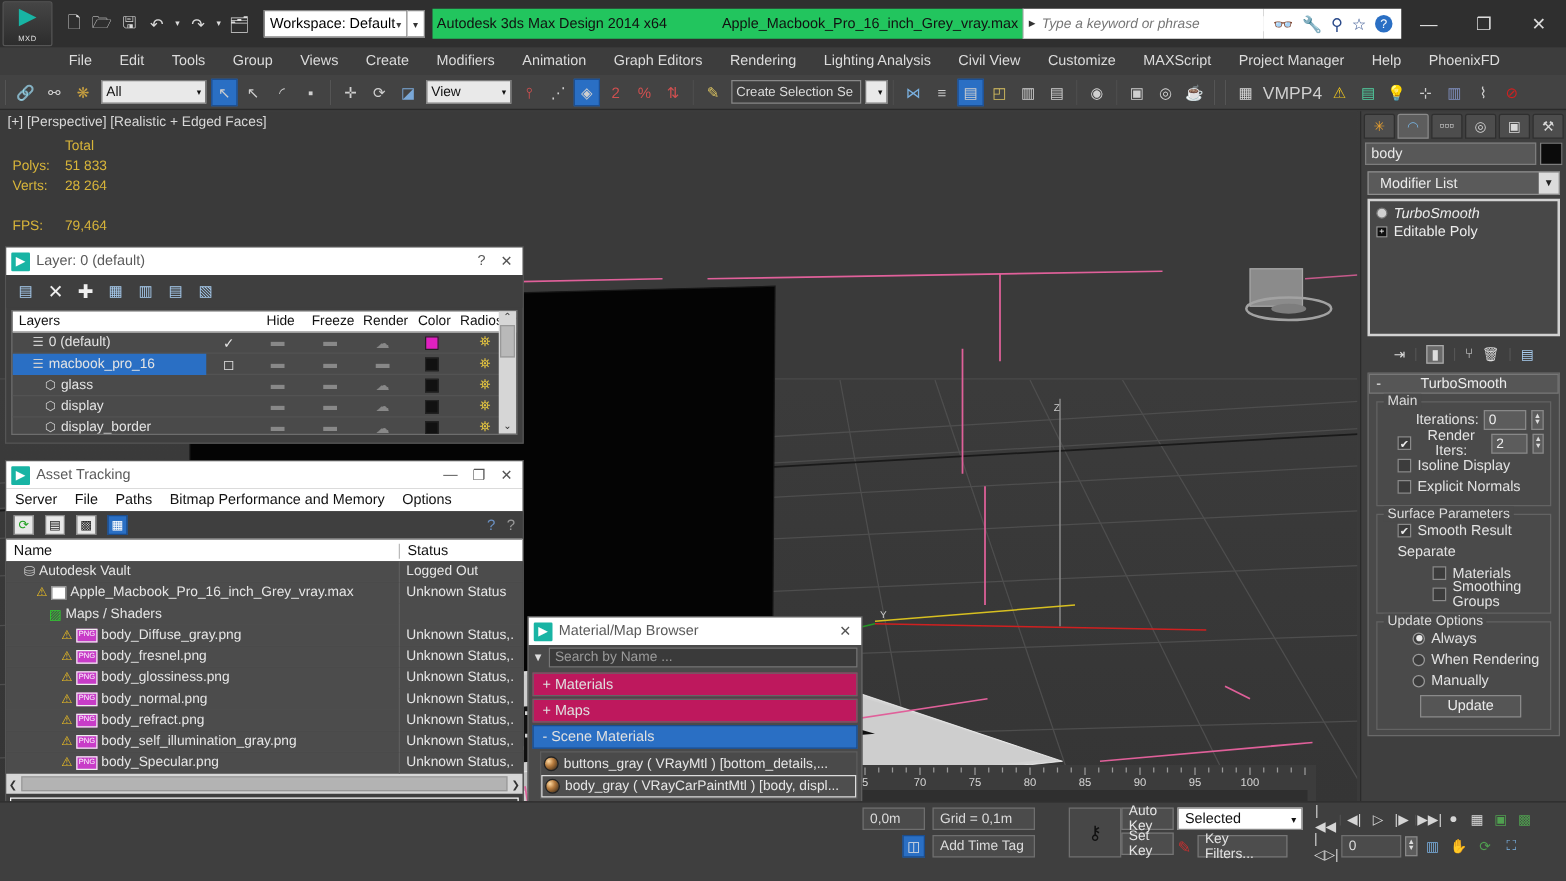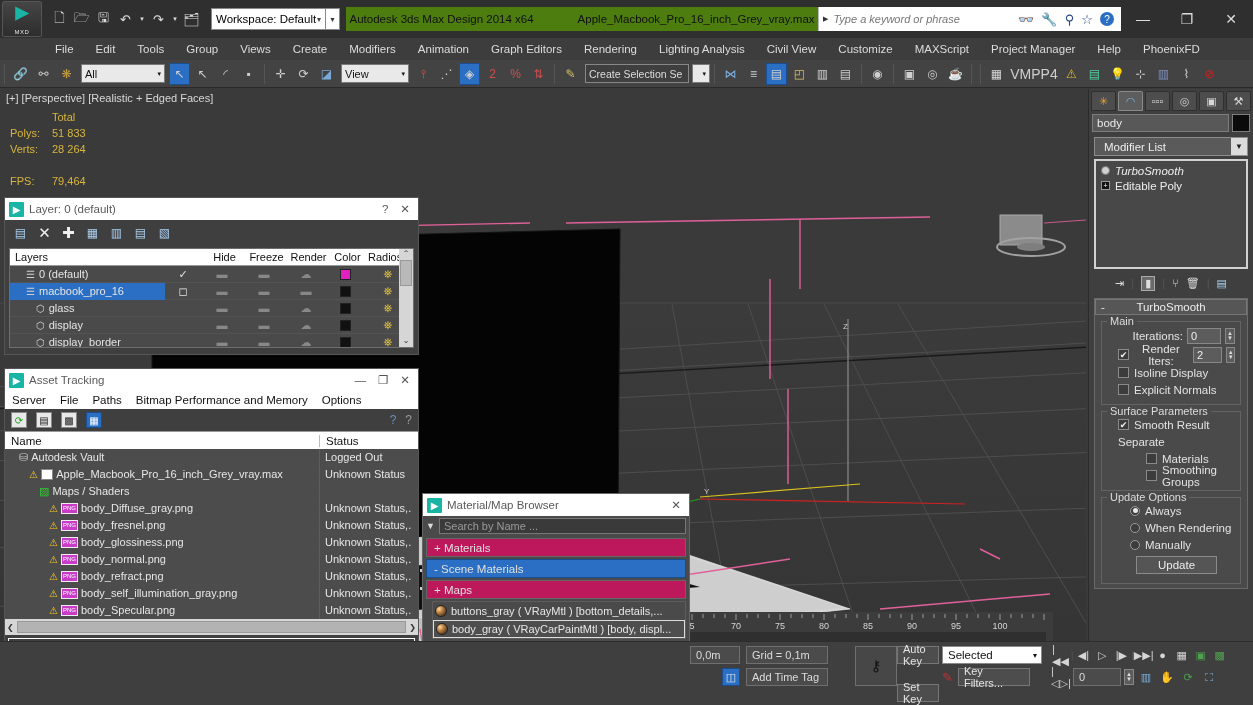--- a/index.html
+++ b/index.html
@@ -28,21 +28,21 @@
   .qat .b{width:19px;height:19px;display:flex;align-items:center;justify-content:center;
     color:#dcdcdc;font-size:13px;border-radius:2px;}
   .wsbox{
     margin-left:6px;height:22px;background:#fff;color:#000;border:1px solid #888;
     display:flex;align-items:center;padding:0 4px;font-size:11.5px;min-width:115px;
   }
   .wsbox .ar{margin-left:auto;font-size:8px;color:#444;}
   .wsmore{width:14px;height:22px;display:flex;align-items:center;justify-content:center;
           background:#fff;border:1px solid #888;border-left:none;color:#333;font-size:8px;}
   .apptitle{
-    flex:1; height:24px; background:#4d7c0f; color:#111; margin-left:6px;
+    flex:1; height:24px; background:#22c55e; color:#111; margin-left:6px;
     display:flex;align-items:center;justify-content:center;gap:44px;font-size:11.5px;
     position:relative;
   }
   .searchwrap{display:flex;align-items:center;height:24px;background:#fff;border-left:1px solid #bbb;padding-left:4px;}
   .searchwrap .tri{font-size:7px;color:#333;margin-right:5px;}
   .searchwrap input{
     border:none;outline:none;width:178px;font-style:italic;color:#777;font-size:11px;
     font-family:"Liberation Sans",sans-serif;background:#fff;
   }
   .helpicons{display:flex;align-items:center;gap:7px;background:#fff;height:24px;padding:0 7px;color:#2a4a8a;font-size:13px;}
@@ -765,22 +765,22 @@
     <span>Material/Map Browser</span>
     <span class="sp">
         <span>✕</span>
       </span>
   </div>
   <div class="searchrow">
     <span class="tri">▼</span>
     <div class="inp">Search by Name ...</div>
   </div>
   <div class="mgroup">+ Materials</div>
+  <div class="mgroup">+ Maps</div>
   <div class="mgroup sel">-  Scene Materials</div>
-  <div class="mgroup">+ Maps</div>
   <div class="mlist">
     <div class="mitem">
       <span class="mball"></span>
       <span>buttons_gray ( VRayMtl ) [bottom_details,...</span>
     </div>
     <div class="mitem sel">
       <span class="mball"></span>
       <span>body_gray ( VRayCarPaintMtl ) [body, displ...</span>
     </div>
   </div>
@@ -951,21 +951,21 @@
 <div id="statusbar">
   <div style="position:absolute;left:690px;top:4px;display:flex;gap:6px;align-items:center">
     <div class="sfield" style="width:50px">0,0m</div>
     <div class="sfield" style="width:82px">Grid = 0,1m</div>
   </div>
   <div style="position:absolute;left:722px;top:26px;display:flex;gap:6px;align-items:center">
     <div class="sbtn on" style="width:18px;padding:0">◫</div>
     <div class="sfield" style="width:82px">Add Time Tag</div>
   </div>
   <div style="position:absolute;left:855px;top:4px;width:42px;height:40px;border:1px solid #6f6f6f;background:#474747;display:flex;align-items:center;justify-content:center;font-size:15px;color:#111">⚷</div>
-  <div style="position:absolute;left:897px;top:4px;display:flex;flex-direction:column;gap:20px">
+  <div style="position:absolute;left:897px;top:4px;display:flex;flex-direction:column;gap:2px">
     <div class="sbtn" style="width:42px">Auto Key</div>
     <div class="sbtn" style="width:42px">Set Key</div>
   </div>
   <div style="position:absolute;left:942px;top:4px;width:100px">
     <div class="selcombo">
       <span>Selected</span>
       <span class="ar">▾</span>
     </div>
   </div>
   <div style="position:absolute;left:942px;top:26px;display:flex;gap:5px;align-items:center">

